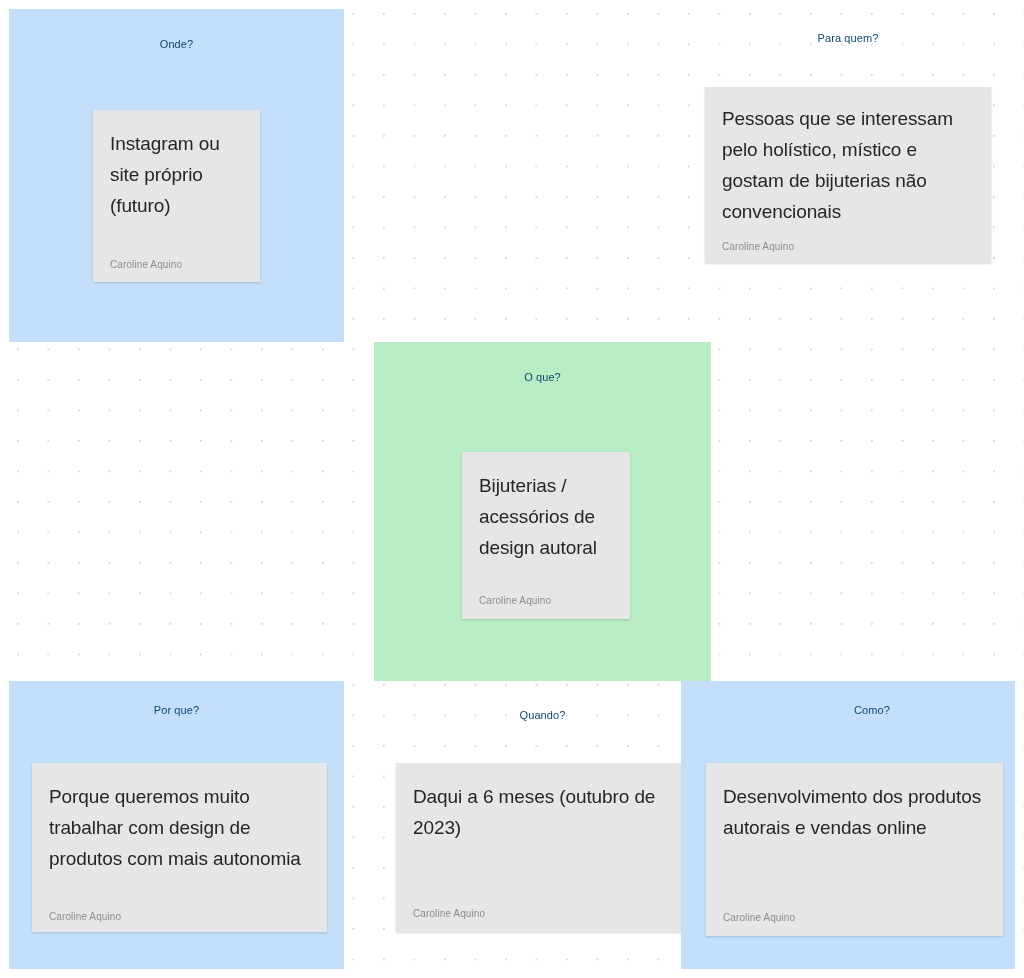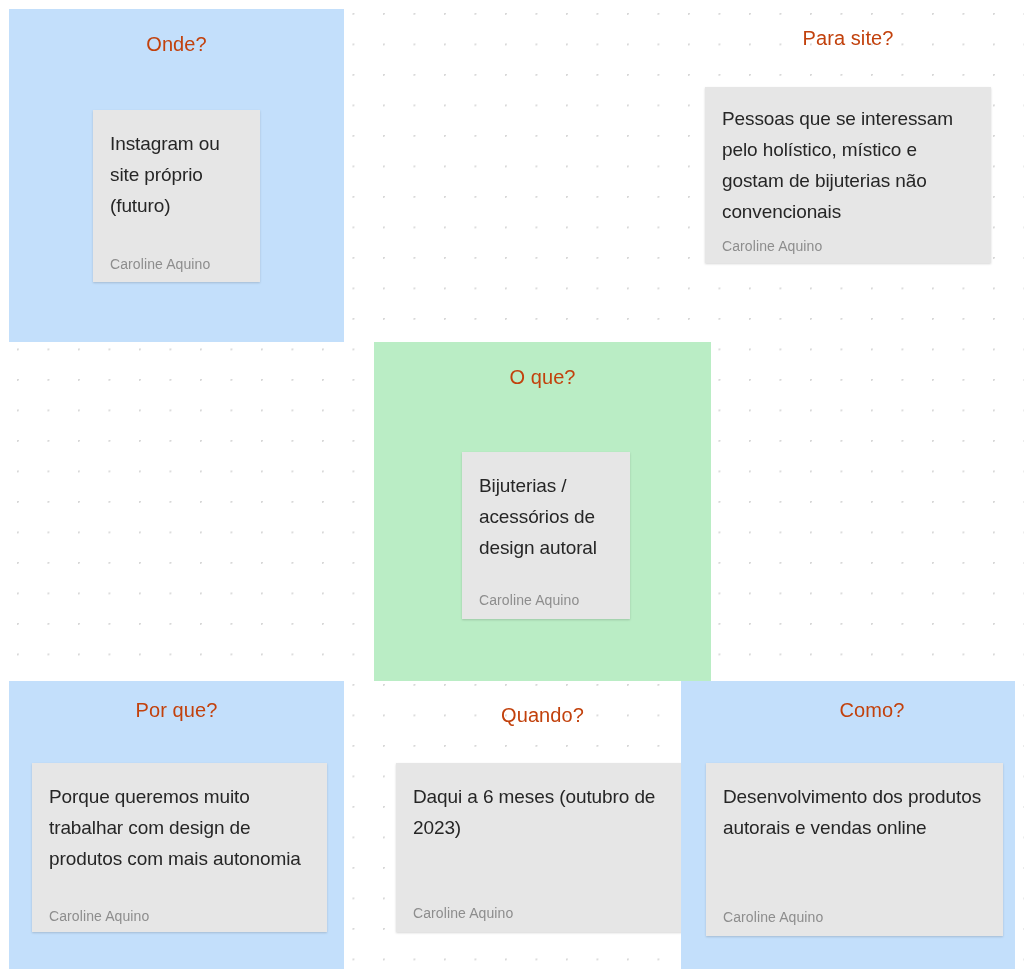--- a/index.html
+++ b/index.html
@@ -48,23 +48,23 @@
 
   
   .white-panel { background: #ffffff; }
 
   
   .region-title {
     position: absolute;
     left: 0;
     right: 0;
     text-align: center;
-    font-size: 20px;
+    font-size: 11px;
     line-height: 18px;
-    color: #c2410c;
+    color: #0c4a6e;
     letter-spacing: 0.1px;
     white-space: nowrap;
   }
 
   
   .note {
     position: absolute;
     box-sizing: border-box;
     background: #e6e6e6;
     box-shadow: 0 1px 2px rgba(0,0,0,0.16);
@@ -76,21 +76,21 @@
     font-size: 19px;
     line-height: 31px;
     color: #262626;
     letter-spacing: -0.1px;
     white-space: pre-line;
     flex: 0 0 auto;
   }
   .note-author {
     position: absolute;
     left: 17px;
-    font-size: 14px;
+    font-size: 10px;
     line-height: 11px;
     color: #8d8d8d;
     letter-spacing: 0.1px;
   }
 </style>
 </head>
 <body>
 
 <div id="board"></div>
 
@@ -100,21 +100,21 @@
 
 <div class="region blue col-0 row-0">
   <div class="region-title" style="top:26px;">Onde?</div>
   <div class="note" style="left:84px; top:101px; width:167px; height:172px;">
     <div class="note-text">Instagram ou site próprio (futuro)</div>
     <div class="note-author" style="bottom:12px;">Caroline Aquino</div>
   </div>
 </div>
 
 <div class="region plain col-2 row-0">
-  <div class="region-title" style="top:20px;">Para site?</div>
+  <div class="region-title" style="top:20px;">Para quem?</div>
   <div class="note" style="left:24px; top:78px; width:286px; height:176px; padding-top:16px;">
     <div class="note-text">Pessoas que se interessam pelo holístico, místico e gostam de bijuterias não convencionais</div>
     <div class="note-author" style="bottom:11px;">Caroline Aquino</div>
   </div>
 </div>
 
 <div class="region green col-1 row-1">
   <div class="region-title" style="top:26px;">O que?</div>
   <div class="note" style="left:88px; top:110px; width:168px; height:167px;">
     <div class="note-text">Bijuterias / acessórios de design autoral</div>

